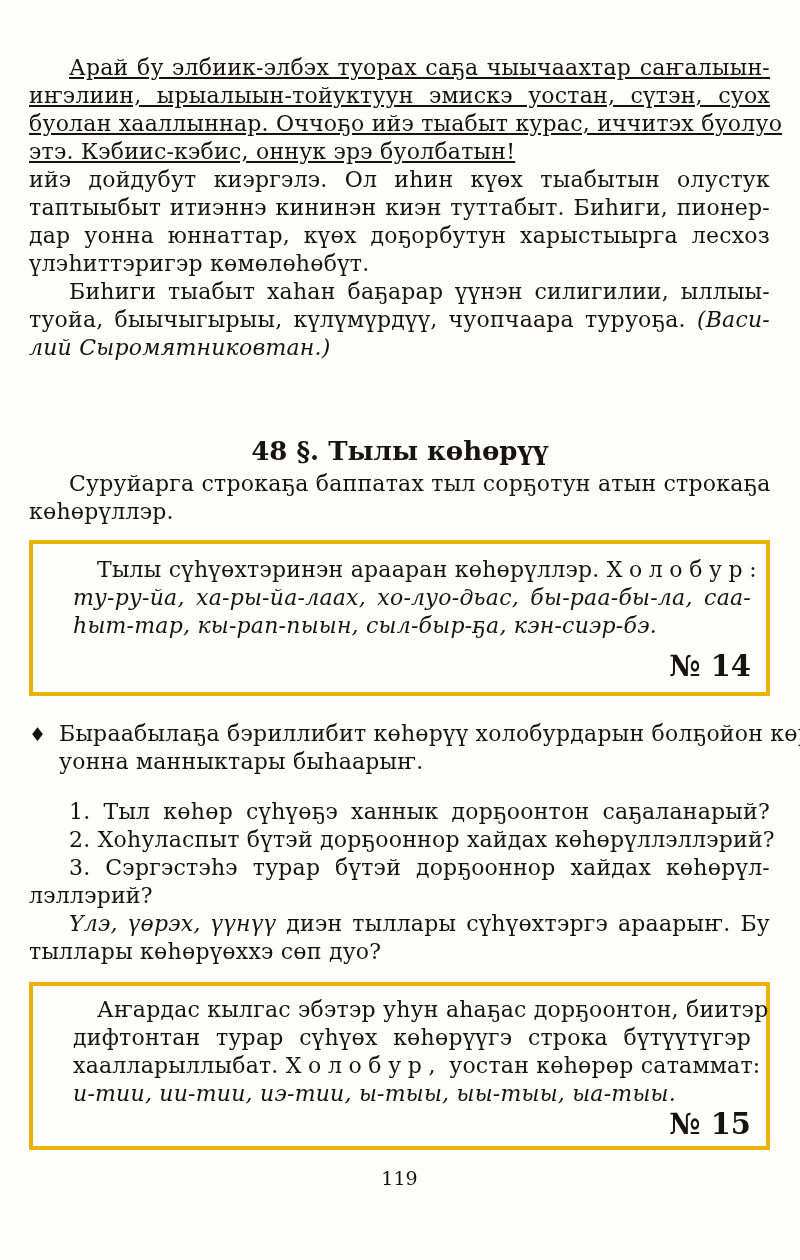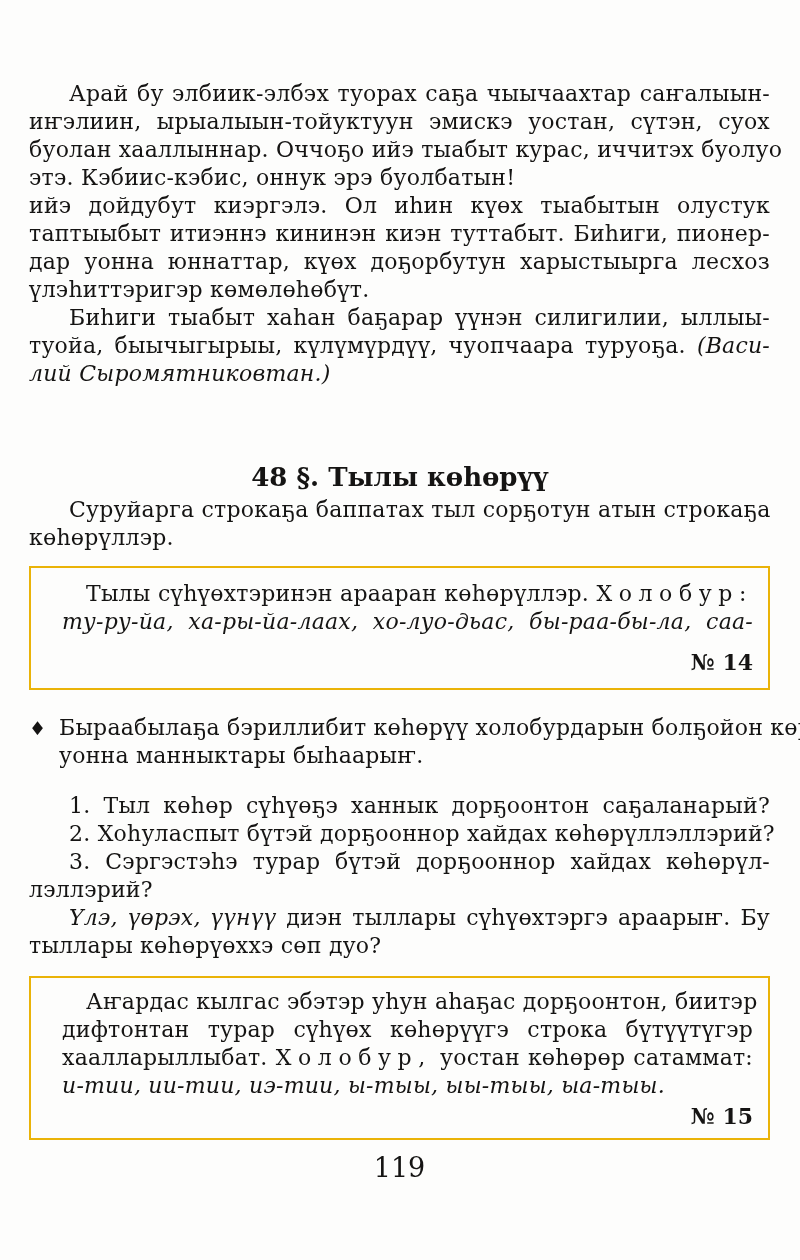--- a/index.html
+++ b/index.html
@@ -36,32 +36,32 @@
   .em { font-style: italic; }
   .sp { letter-spacing: 0.30em; }
   .heading {
     margin-top: 70px;
     font-size: 26px;
     line-height: 38px;
     font-weight: bold;
     text-align: right;
     text-align-last: center;
   }
-  #para1 { margin-top: 80px; }
+  #para1 { margin-top: 54px; text-decoration: underline; }
   #para4 { }
   .rule-box {
     box-sizing: border-box;
-    border: 2px solid #eab308;
-    padding: 12px 15px 12px 31px;
+    border: 4px solid #eab308;
+    padding: 12px 15px 12px 40px;
   }
   #rule-box-14 { margin-top: 14px; }
   #rule-box-15 { margin-top: 16px; padding-top: 10px; padding-bottom: 8px; }
   .rule-box .line.box-indent { text-indent: 24px; }
   .box-number {
-    font-size: 22px;
+    font-size: 29px;
     line-height: 28px;
     font-weight: bold;
     text-align: right;
     text-align-last: right;
   }
   #rule-box-14 .box-number { margin-top: 12px; }
   #rule-box-15 .box-number { margin-top: 2px; }
   .task-block {
     margin-top: 24px;
     display: flex;
@@ -69,21 +69,21 @@
   }
   .task-bullet {
     flex: 0 0 30px;
     font-size: 19px;
     line-height: 28px;
   }
   .task-lines { flex: 1 1 auto; min-width: 0; }
   #questions { margin-top: 22px; }
   .page-number {
     margin-top: 14px;
-    font-size: 27px;
+    font-size: 19px;
     line-height: 28px;
     text-align: center;
     text-align-last: center;
   }
 </style>
 </head>
 <body>
 
 <div class="page">
 
@@ -110,20 +110,21 @@
   <div class="heading">48 §. Тылы көһөрүү</div>
 
   <div id="para4">
     <div class="line indent">Суруйарга строкаҕа баппатах тыл сорҕотун атын строкаҕа</div>
     <div class="line last">көһөрүллэр.</div>
   </div>
 
   <div id="rule-box-14" class="rule-box">
     <div class="line box-indent"><span>Тылы сүһүөхтэринэн арааран көһөрүллэр. </span><span class="sp">Холобур:</span></div>
     <div class="line em">ту-ру-йа, ха-ры-йа-лаах, хо-луо-дьас, бы-раа-бы-ла, саа-</div>
+    <div class="line last em">һыт-тар, кы-рап-пыын, сыл-быр-ҕа, кэн-сиэр-бэ.</div>
     <div class="box-number">№  14</div>
   </div>
 
   <div class="task-block">
     <div class="task-bullet">♦</div>
     <div class="task-lines">
       <div class="line">Быраабылаҕа бэриллибит көһөрүү холобурдарын болҕойон көрүҥ</div>
       <div class="line last">уонна манныктары быһаарыҥ.</div>
     </div>
   </div>

